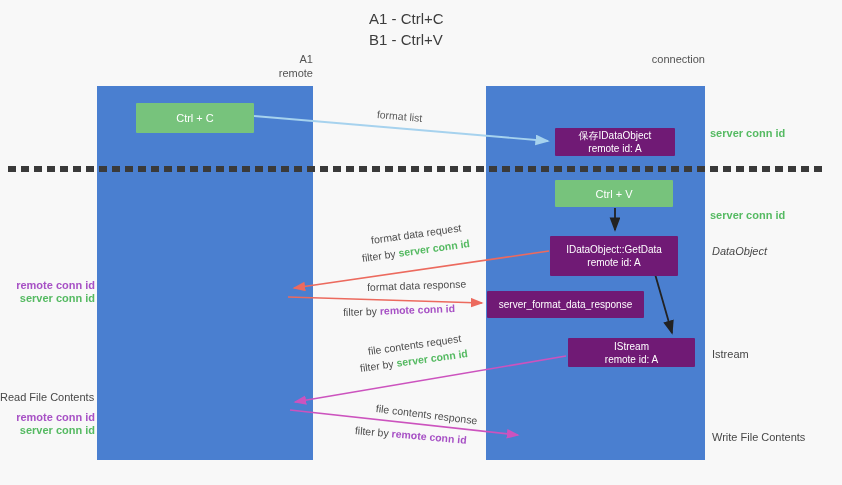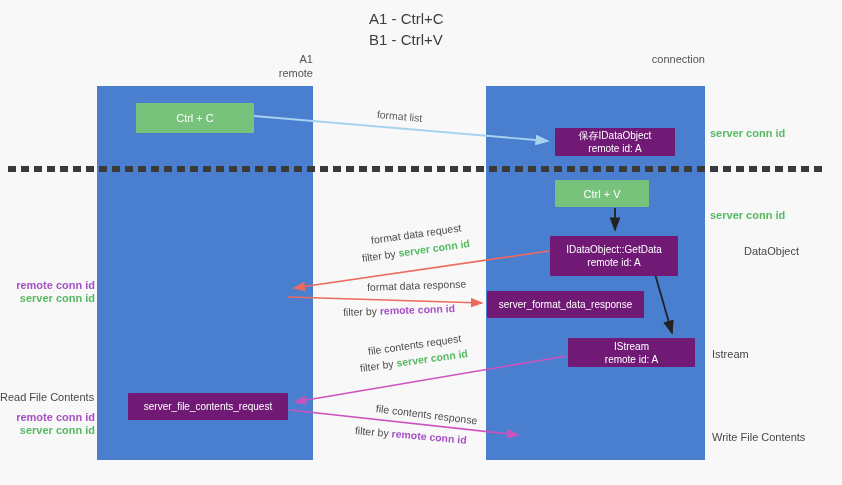--- a/index.html
+++ b/index.html
@@ -34,35 +34,35 @@
   
   .node {
     position:absolute; display:flex; flex-direction:column;
     align-items:center; justify-content:center;
     color:#fff; text-align:center; border-radius:1px;
   }
   .node.green { background:#77c37c; font-size:11px; }
   .node.orange { background:#701a75; font-size:10px; line-height:13px; }
   #node-ctrl-c   { left:136px; top:103px; width:118px; height:30px; }
   #node-save-obj { left:555px; top:128px; width:120px; height:28px; }
-  #node-ctrl-v   { left:555px; top:180px; width:94px; height:27px; }
+  #node-ctrl-v   { left:555px; top:180px; width:118px; height:27px; }
   #node-getdata  { left:550px; top:236px; width:128px; height:40px; }
   #node-fmt-req  { left:130px; top:276px; width:157px; height:27px; }
   #node-fmt-resp { left:487px; top:291px; width:157px; height:27px; }
   #node-istream  { left:568px; top:338px; width:127px; height:29px; }
   #node-file-req { left:128px; top:393px; width:160px; height:27px; }
   #node-file-resp{ left:523px; top:425px; width:161px; height:27px; }
   
   .side-label { position:absolute; font-size:11px; white-space:nowrap; }
   .conn-green  { color:#55ba62; font-weight:bold; }
   .conn-purple { color:#a751c5; font-weight:bold; }
   .plain-dark  { color:#474747; }
   #rlbl-server-top { left:710px; top:127px; }
   #rlbl-server-mid { left:710px; top:209px; }
-  #rlbl-dataobject { left:744px; top:245px; }
+  #rlbl-dataobject { left:712px; top:245px;font-style:italic; }
   #rlbl-istream    { left:712px; top:348px; }
   #rlbl-write-file { left:712px; top:431px; }
   .left-label { position:absolute; left:0; width:95px; text-align:right; font-size:11px; white-space:nowrap; }
   #llbl-remote-top    { top:279px; }
   #llbl-server-top    { top:292px; }
   #llbl-read-file     { top:391px; width:90px; }
   #llbl-remote-bottom { top:411px; }
   #llbl-server-bottom { top:424px; }
   
   .edge-label { position:absolute; font-size:10.5px; color:#4d4d4d; white-space:nowrap; transform-origin:left center; }
@@ -138,23 +138,20 @@
     <div>IDataObject::GetData</div>
     <div>remote id: A</div>
   </div>
   <div id="node-fmt-resp" class="node orange">
     <div>server_format_data_response</div>
   </div>
   <div id="node-istream" class="node orange">
     <div>IStream</div>
     <div>remote id: A</div>
   </div>
-  <div id="node-file-req" class="node orange">
-    <div>server_file_contents_request</div>
-  </div>
 
   <div id="rlbl-server-top" class="side-label conn-green">server conn id</div>
   <div id="rlbl-server-mid" class="side-label conn-green">server conn id</div>
   <div id="rlbl-dataobject" class="side-label plain-dark">DataObject</div>
   <div id="rlbl-istream" class="side-label plain-dark">Istream</div>
   <div id="rlbl-write-file" class="side-label plain-dark">Write File Contents</div>
 
   <div id="llbl-remote-top" class="left-label conn-purple">remote conn id</div>
   <div id="llbl-server-top" class="left-label conn-green">server conn id</div>
   <div id="llbl-read-file" class="left-label plain-dark">Read File Contents</div>

